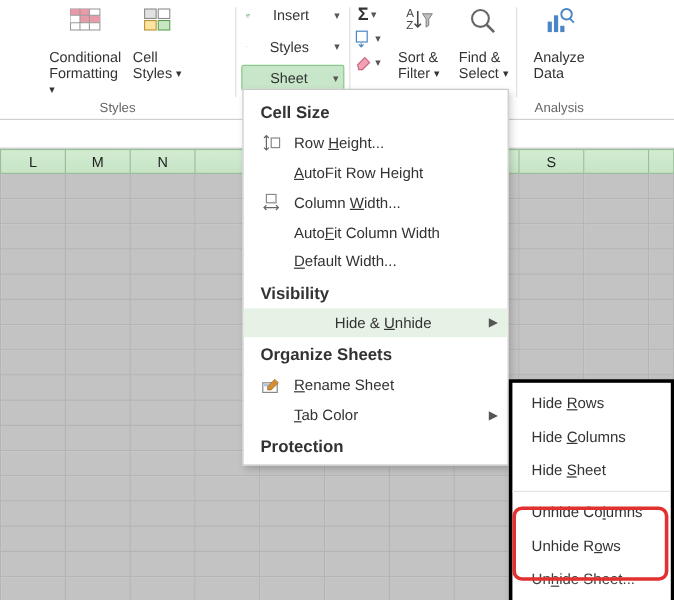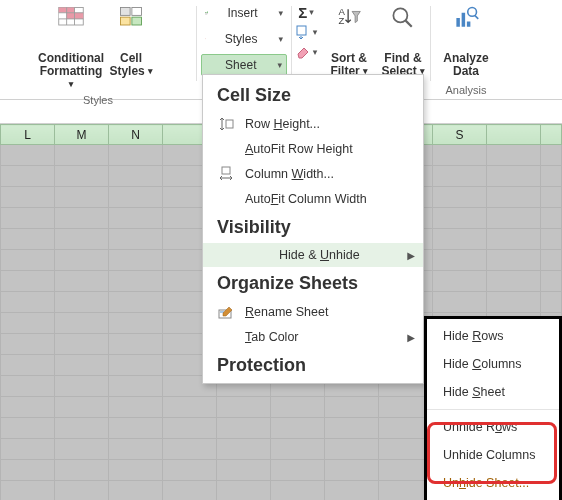--- a/index.html
+++ b/index.html
@@ -5,21 +5,21 @@
   * { box-sizing: border-box; margin: 0; padding: 0; font-family: "Segoe UI", Arial, sans-serif; }
   body { width: 562px; height: 500px; background: #fff; overflow: hidden; font-size: 13px; color: #333; position: relative; }
   
   
   .ribbon { display: flex; align-items: stretch; background: #fff; height: 100px; border-bottom: 1px solid #d0d0d0; }
   .group { display: flex; flex-direction: column; align-items: center; padding: 2px 4px 0 4px; position: relative; }
   .group-sep { width: 1px; background: #e0e0e0; margin: 6px 0 18px 0; }
   .group-body { display: flex; align-items: flex-start; gap: 4px; flex: 1; }
   .group-label { font-size: 11px; color: #666; height: 16px; line-height: 14px; }
   .big-btn { display: flex; flex-direction: column; align-items: center; justify-content: flex-start; width: 62px; padding: 2px 2px; gap: 2px; cursor: default; }
-  .big-btn .lbl { font-size: 12px; text-align: center; line-height: 13px; margin-top: 18px; font-weight: bold; }
+  .big-btn .lbl { font-size: 12px; text-align: left; line-height: 13px; margin-top: 8px; }
   .big-btn .lbl .dd { font-size: 9px; vertical-align: middle; }
   .small-row { display: flex; align-items: center; gap: 19px; padding: 1px 4px; font-size: 12px; cursor: default; height: 22px; }
   .small-row.highlight { background: #c8e6c9; border: 1px solid #8bc98b; border-radius: 2px; }
   .stack { display: flex; flex-direction: column; gap: 0px; }
   .mini { width: 24px; height: 20px; display: flex; align-items: center; justify-content: center; }
   
   
   .ico32 { width: 28px; height: 28px; }
   .ico16 { width: 16px; height: 16px; }
   .dd-caret { font-size: 9px; color: #555; margin-left: 2px; }
@@ -28,34 +28,34 @@
   .fbar { height: 24px; border-bottom: 1px solid #d0d0d0; background: #fff; }
   
   
   .grid-wrap { position: relative; }
   table.grid { border-collapse: collapse; width: 100%; table-layout: fixed; }
   table.grid th { background: #8fbc8f; background: linear-gradient(#d2ecd2,#c6e4c6); border: 1px solid #9bbd9b; height: 20px; font-weight: normal; font-size: 12px; color: #222; text-align: center; }
   table.grid td { background: #c3c3c3; border: 1px solid #b4b4b4; height: 21px; }
   
   
   .menu { position: absolute; top: 74px; left: 202px; width: 222px; background: #fff; border: 1px solid #c9c9c9; box-shadow: 2px 3px 6px rgba(0,0,0,0.2); z-index: 10; padding: 4px 0 2px 0; }
-  .menu-h { font-weight: bold; font-size: 18px; padding: 6px 14px 5px 14px; }
+  .menu-h { font-weight: bold; font-size: 14px; padding: 6px 14px 5px 14px; }
   .menu-item { display: flex; align-items: center; gap: 10px; padding: 5px 10px 5px 14px; font-size: 12.5px; cursor: default; position: relative; }
   .menu-item .txt { flex: 1; }
   .menu-item.hover { background: #e6f2e6; padding-left: 48px; }
   .menu-item .arrow { font-size: 10px; color: #555; position: absolute; right: 8px; }
   .menu-item .micon { width: 18px; display: flex; justify-content: center; }
   .menu-item .noicon { width: 18px; }
   .menu-hr { height: 1px; background: #e4e4e4; margin: 3px 0; }
   .u { text-decoration: underline; }
   
   
   .submenu { position: absolute; top: 316px; left: 424px; width: 138px; background: #fff; border: 3px solid #000000; box-shadow: 2px 3px 6px rgba(0,0,0,0.2); z-index: 11; padding: 3px 0; }
   .submenu .menu-item { padding: 7px 10px 7px 16px; font-size: 12.5px; }
-  .submenu .menu-item.disabled { color: #a16207; }
+  .submenu .menu-item.disabled { color: #404040; }
   .highlight-box { position: absolute; border: 3px solid #e03030; border-radius: 8px; z-index: 12; pointer-events: none; }
   
   svg { display: block; }
 </style>
 </head>
 <body>
 
 <div class="ribbon">
 
   <div class="group" style="width:196px">
@@ -472,20 +472,24 @@
           <path d="M2 12h12M4 10l-2 2 2 2M12 10l2 2-2 2" stroke="#666" fill="none"></path>
           <rect x="4" y="1" width="8" height="7" fill="none" stroke="#888"></rect>
         </svg>
     </span>
     <span class="txt"><span>Column <span class="u">W</span>idth...</span></span>
   </div>
   <div class="menu-item">
     <span class="noicon"></span>
     <span class="txt"><span>Auto<span class="u">F</span>it Column Width</span></span>
   </div>
+  <div class="menu-item">
+    <span class="noicon"></span>
+    <span class="txt"><span><span class="u">D</span>efault Width...</span></span>
+  </div>
 
   <div class="menu-h">Visibility</div>
   <div class="menu-item hover">
     <span class="noicon"></span>
     <span class="txt"><span>Hide &amp; <span class="u">U</span>nhide</span></span>
     <span class="arrow">▶</span>
   </div>
 
   <div class="menu-h">Organize Sheets</div>
   <div class="menu-item">
@@ -512,23 +516,23 @@
     <span class="txt"><span>Hide <span class="u">R</span>ows</span></span>
   </div>
   <div class="menu-item">
     <span class="txt"><span>Hide <span class="u">C</span>olumns</span></span>
   </div>
   <div class="menu-item">
     <span class="txt"><span>Hide <span class="u">S</span>heet</span></span>
   </div>
   <div class="menu-hr"></div>
   <div class="menu-item">
+    <span class="txt"><span>Unhide Co<span class="u">l</span>umns</span></span>
+  </div>
+  <div class="menu-item">
     <span class="txt"><span>Unhide R<span class="u">o</span>ws</span></span>
-  </div>
-  <div class="menu-item">
-    <span class="txt"><span>Unhide Co<span class="u">l</span>umns</span></span>
   </div>
   <div class="menu-item disabled">
     <span class="txt"><span>Un<span class="u">h</span>ide Sheet...</span></span>
   </div>
 </div>
 
 <div class="highlight-box" style="top:422px;left:427px;width:130px;height:62px"></div>
 
 </body></html>

